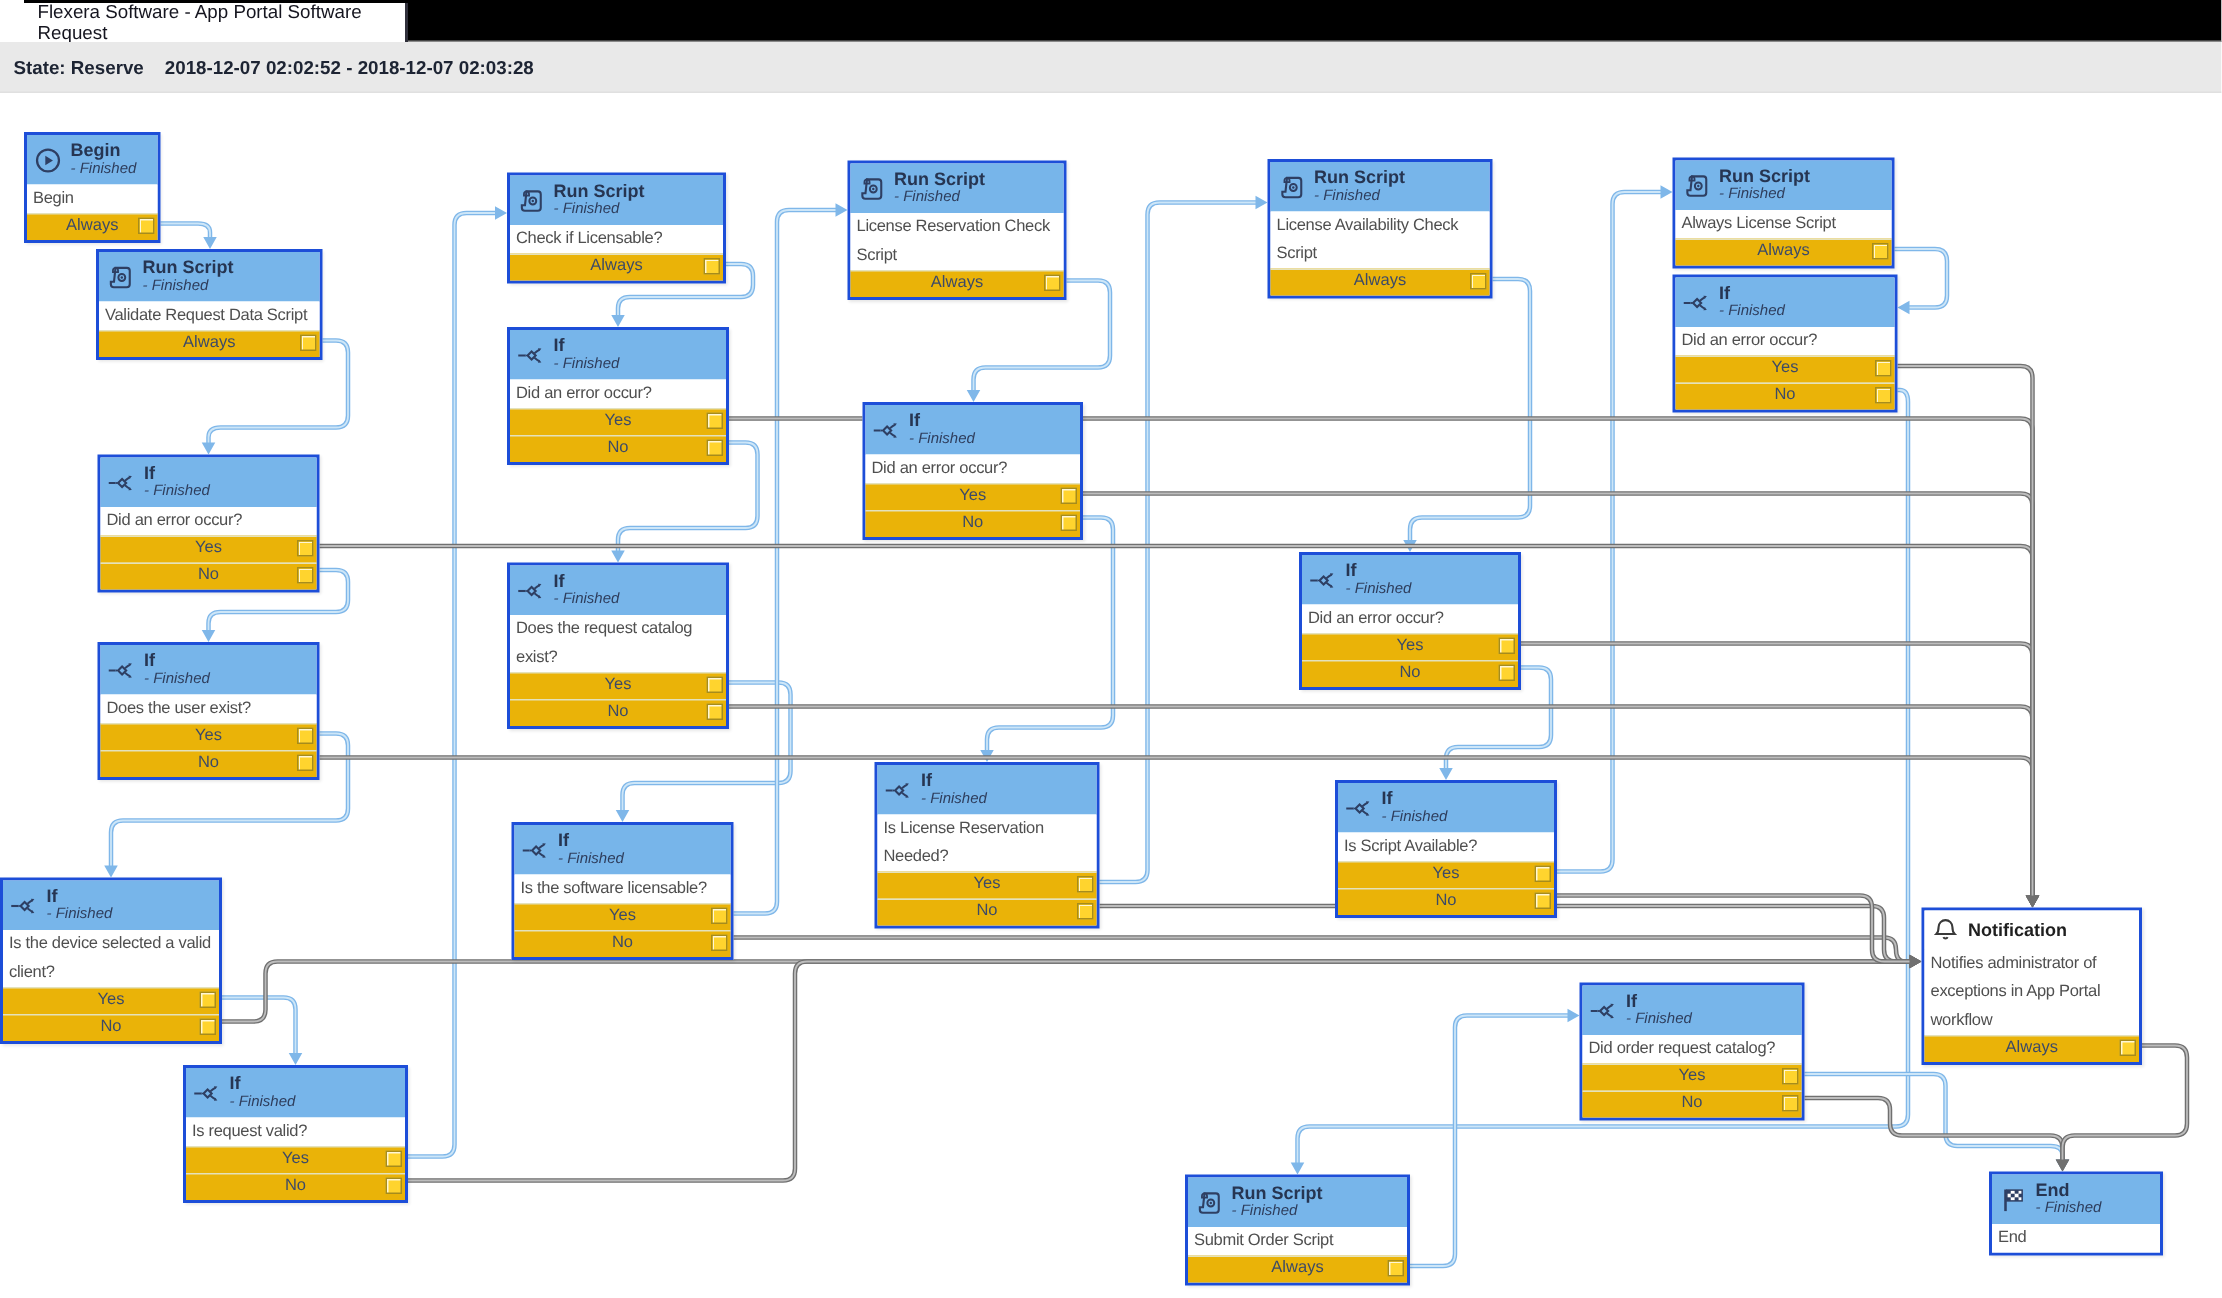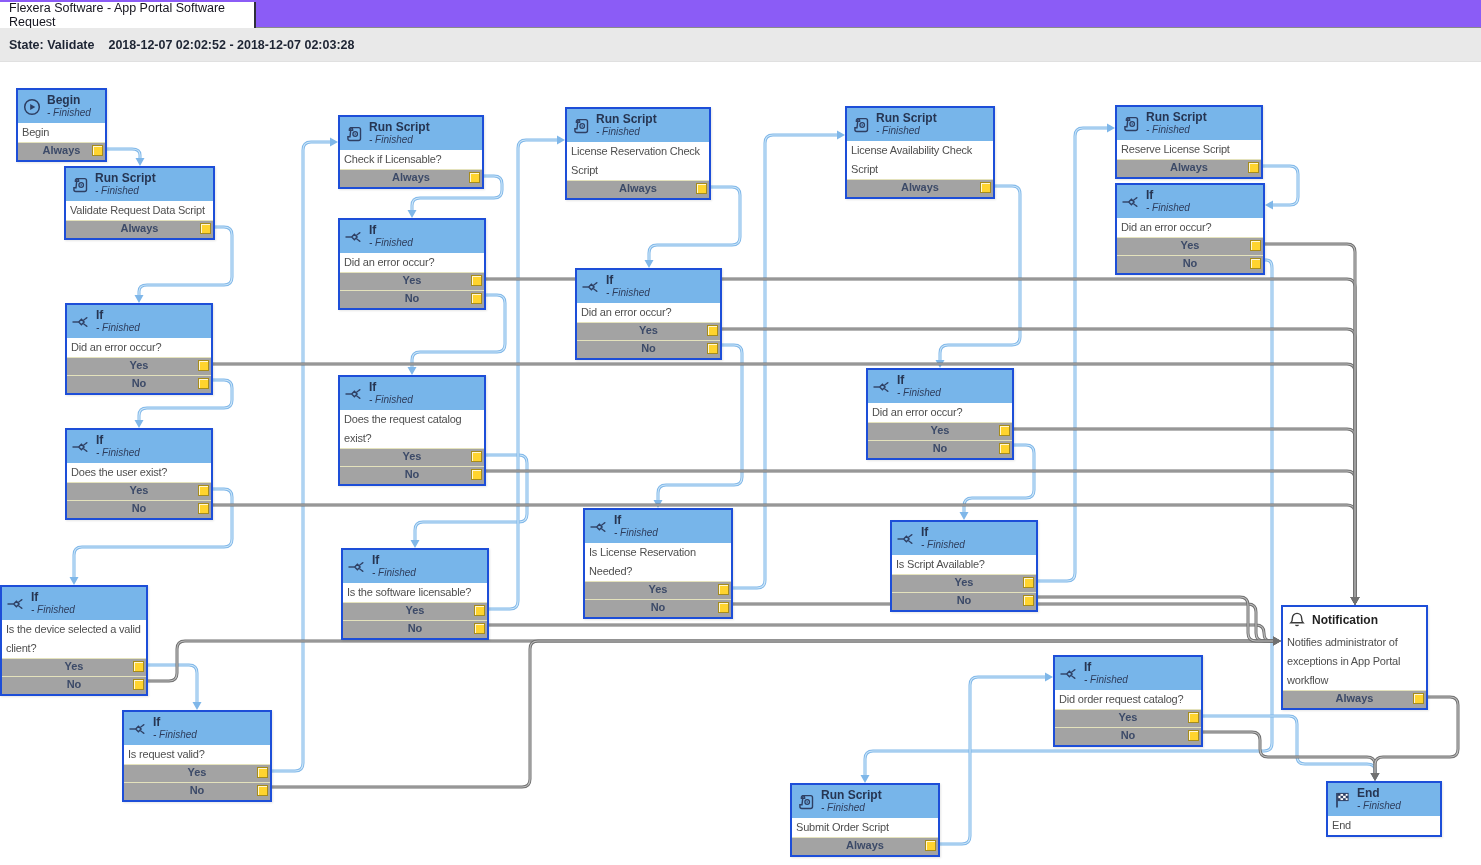--- a/index.html
+++ b/index.html
@@ -1,20 +1,20 @@
 <!DOCTYPE html>
 <html><head>
 <meta charset="utf-8">
 <style>
   html,body{margin:0;padding:0;width:1481px;height:865px;background:#fff;overflow:hidden;
     font-family:"Liberation Sans",sans-serif;-webkit-font-smoothing:antialiased;}
   #stage{position:relative;width:1481px;height:865px;background:#fff;}
 
   
-  .tabbar{position:absolute;top:0;left:0;right:0;height:28px;background:#8b5cf6;z-index:6;}
+  .tabbar{position:absolute;top:0;left:16px;right:0;height:28px;background:#000000;z-index:6;}
   .tabbar .rule{position:absolute;left:247px;right:0;bottom:0;height:1px;background:#8a8a8a;}
   .tab{position:absolute;left:0;top:2px;bottom:0;width:245px;background:#fff;
     border-right:2px solid #2f2f3a;display:flex;align-items:center;padding:0 0 0 9px;
     font-size:12.5px;color:#15151f;cursor:default;}
 
   
   .statusbar{position:absolute;top:28px;left:0;right:0;height:34px;background:#e9e9e9;z-index:6;
     display:flex;align-items:center;gap:14px;padding-left:9px;font-size:12.5px;color:#1d2433;
     border-bottom:1px solid #e0e0e0;box-sizing:border-box;}
   .statusbar .state,.statusbar .trange{font-weight:bold;}
@@ -27,22 +27,22 @@
   .node{position:absolute;z-index:2;background:#fff;border:2px solid #1d4ed8;box-sizing:border-box;
     box-shadow:1px 1px 2px rgba(0,0,0,.10);}
   .hd{height:33px;background:#77b5ea;display:flex;align-items:center;gap:5px;
     padding:0 4px;box-sizing:border-box;}
   .hd svg{flex:0 0 auto;}
   .tw{min-width:0;}
   .ttl{font-size:12px;font-weight:bold;color:#263552;line-height:13px;white-space:nowrap;}
   .sub{font-size:10px;font-style:italic;color:#2e3d5c;line-height:12px;white-space:nowrap;}
   .bd{padding:0 4px;line-height:19px;font-size:11px;letter-spacing:-0.2px;color:#4f4f4f;
     min-height:19px;background:#fff;}
-  .row{position:relative;height:18px;line-height:14px;background:#a3a3a3;border-top:1px solid #e4e2bc;
-    text-align:center;font-weight:bold;font-size:11px;color:#3c4a68;box-sizing:border-box;cursor:pointer;}
+  .row{position:relative;height:18px;line-height:14px;background:#eab308;border-top:1px solid #e4e2bc;
+    text-align:center;font-weight:normal;font-size:11px;color:#3c4a68;box-sizing:border-box;cursor:pointer;}
   .port{position:absolute;right:2px;top:2px;width:11px;height:11px;background:#ffd42e;
     border:1px solid #a68c1c;box-sizing:border-box;box-shadow:inset 1px 1px 0 rgba(255,255,255,.8);}
   .node.notification .hd{background:#fff;height:26px;}
   .node.notification .ttl{color:#1f1f1f;}
 </style>
 </head>
 <body>
 
 <div id="stage">
   <div id="canvas">
@@ -490,21 +490,21 @@
             <path d="M7 3.6 h7.6 a1.9 1.9 0 0 1 1.9 1.9 v9 a2 2 0 0 1 -2 2 h-8.6 a2 2 0 0 1 -2 -2 v-1.7 h2.1 z" fill="none" stroke="#2e3f63" stroke-width="1.4"></path>
             <path d="M7 3.6 a1.7 1.7 0 0 0 -1.7 1.7 v1.1 h3.4 v-1.1 a1.7 1.7 0 0 0 -1.7 -1.7 z" fill="none" stroke="#2e3f63" stroke-width="1.2"></path>
             <circle cx="11.2" cy="10" r="2.3" fill="none" stroke="#2e3f63" stroke-width="1.3"></circle>
             <circle cx="11.2" cy="10" r="0.8" fill="#2e3f63"></circle>
           </svg>
           <div class="tw">
             <div class="ttl">Run Script</div>
             <div class="sub">- Finished</div>
           </div>
         </div>
-        <div class="bd">Reserve License Script</div>
+        <div class="bd">Always License Script</div>
         <div class="row"><span>Always</span><span class="port"></span></div>
       </div>
       <div class="node if" style="left: 1115px; top: 183px; width: 150px;">
         <div class="hd">
           <svg width="20" height="20" viewBox="0 0 20 20">
             <path d="M1.5 10 h4.6" stroke="#2e3f63" stroke-width="1.4" fill="none"></path>
             <path d="M6.2 9.1 l1.8 0.9 -1.8 0.9 z" fill="#2e3f63"></path>
             <path d="M10.4 7.3 l2.7 2.7 -2.7 2.7 -2.7 -2.7 z" fill="none" stroke="#2e3f63" stroke-width="1.4"></path>
             <path d="M12.3 8.5 q2 -1.7 3.2 -2.3" stroke="#2e3f63" stroke-width="1.3" fill="none"></path>
             <path d="M16.9 5.4 l-2.3 -0.3 1 2 z" fill="#2e3f63"></path>
@@ -555,16 +555,16 @@
     </div>
 
   <div class="tabbar">
     <div class="rule"></div>
     <div class="tab">
       <span>Flexera Software - App Portal Software Request</span>
     </div>
   </div>
 
   <div class="statusbar">
-    <span class="state">State: Validate</span>
+    <span class="state">State: Reserve</span>
     <span class="trange">2018-12-07 02:02:52 - 2018-12-07 02:03:28</span>
   </div>
 </div>
 
 </body></html>

